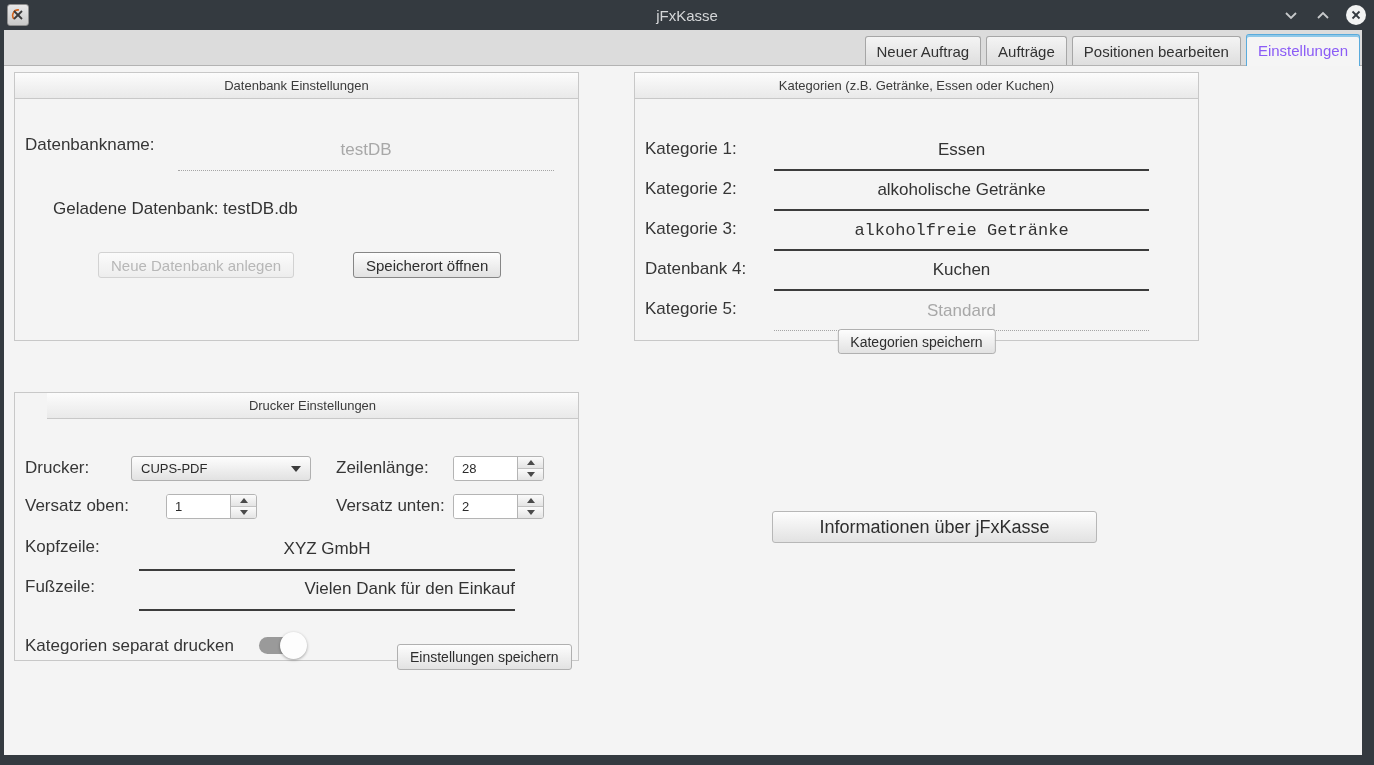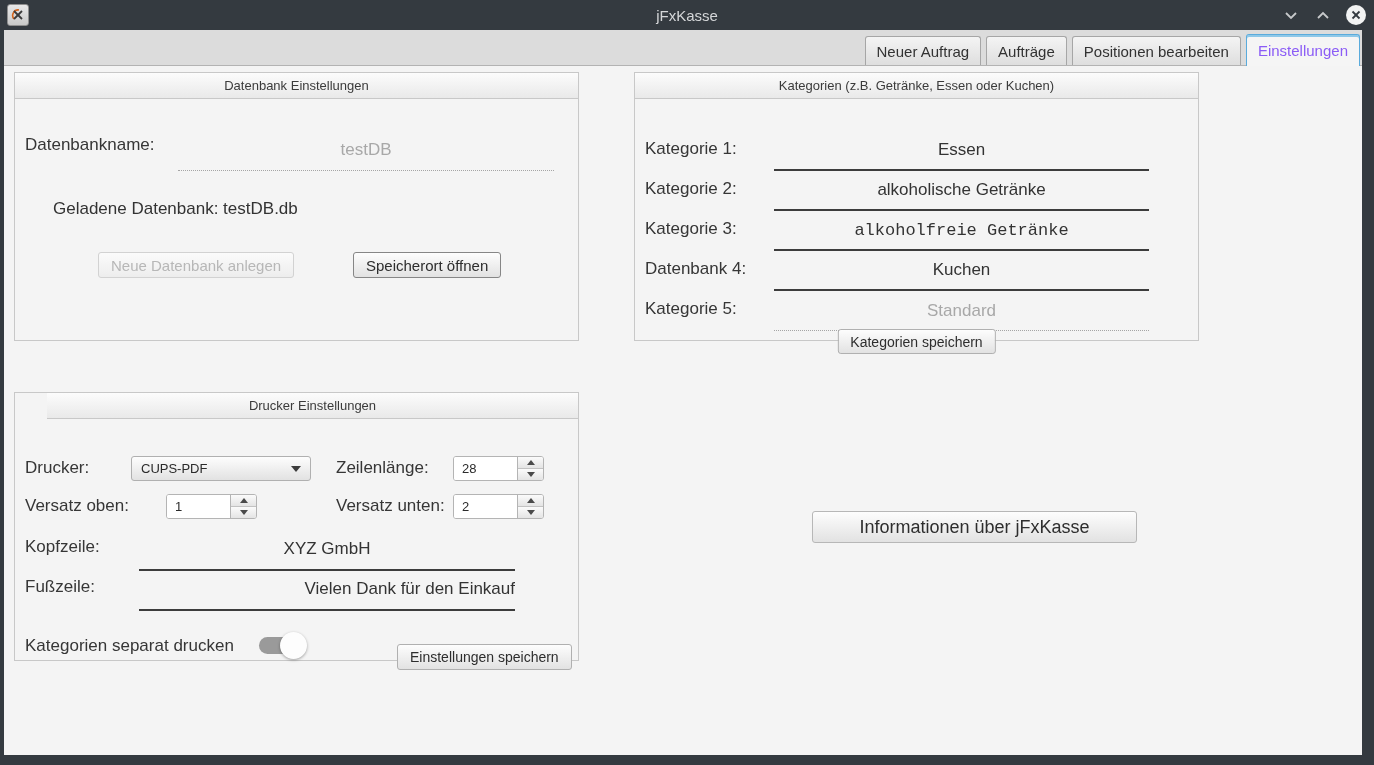--- a/index.html
+++ b/index.html
@@ -148,21 +148,20 @@
   }
   .toggle .knob{
     position:absolute; right:-8px; top:0; width:27px; height:27px;
     border-radius:50%; background:#fdfdfd;
     box-shadow:0 1px 3px rgba(0,0,0,.35);
   }
 
   .big-btn{
     font-size:18px; color:#2e2e2e; height:32px;
     border:1px solid #b7b7b7;
-    margin-left:40px;
   }
 
   .static-text{ position:absolute; font-size:17px; color:#333; white-space:nowrap; }
 </style>
 </head>
 <body>
 
 <div class="titlebar">
   <div class="app-icon">
     <svg width="14" height="14" viewBox="0 0 14 14">

